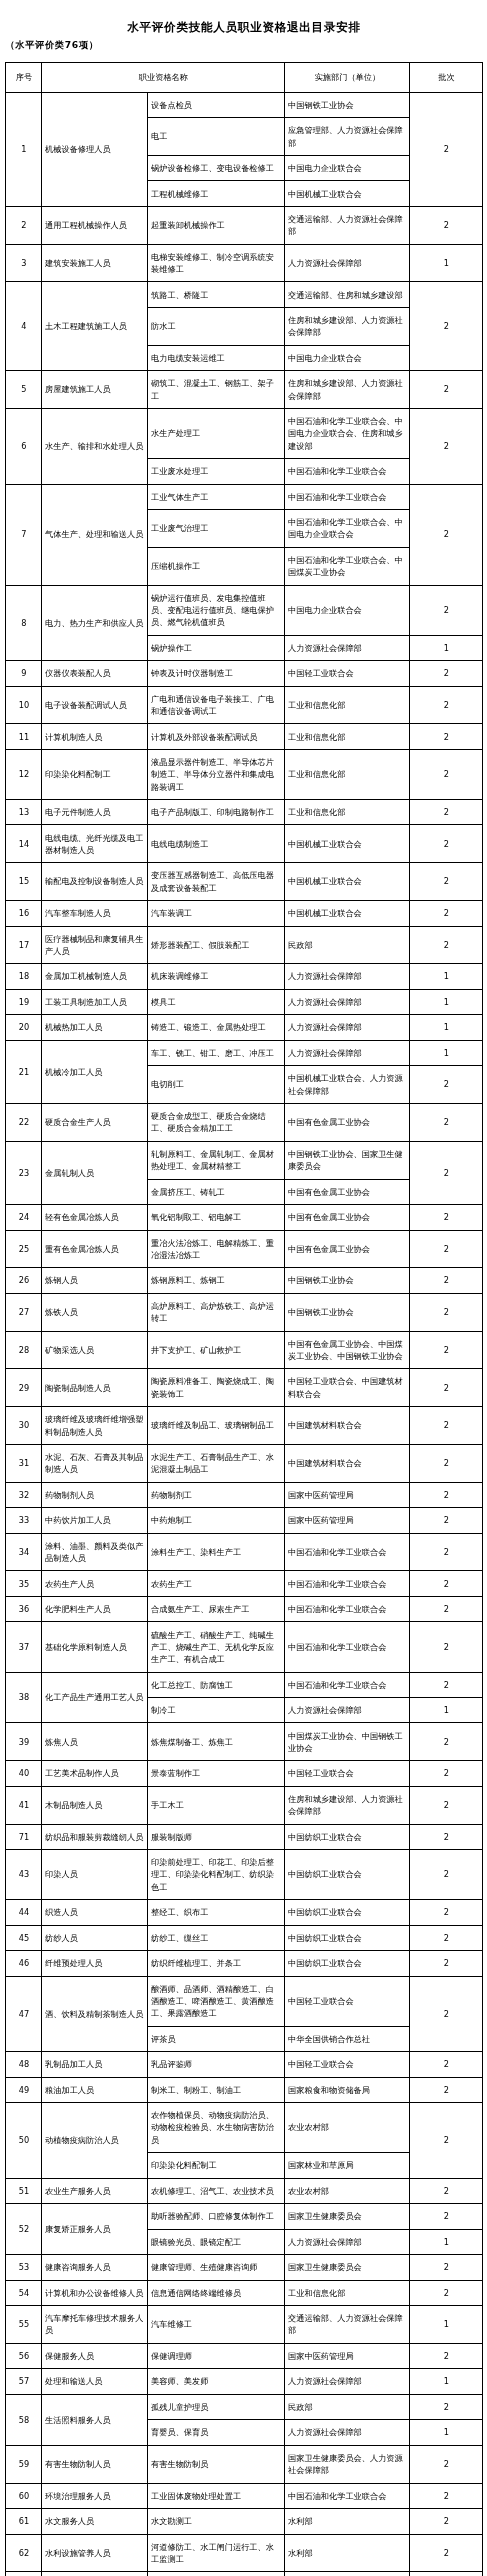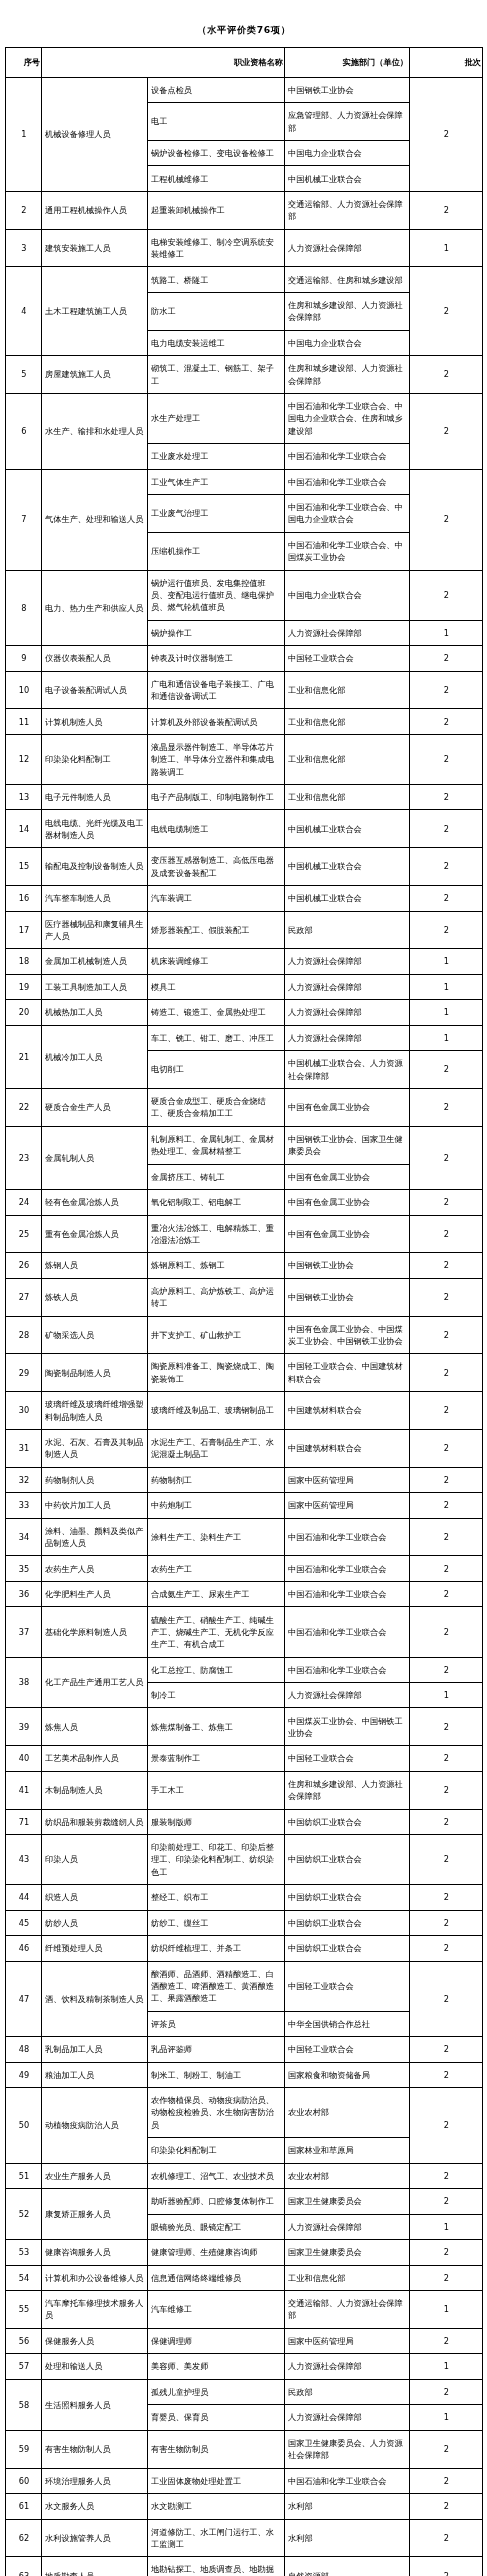--- a/index.html
+++ b/index.html
@@ -1,33 +1,34 @@
 <!DOCTYPE html>
 <html style="font-size:11px"><head>
 <meta charset="utf-8">
 <style>
   html,body { margin:0; padding:0; background:#ffffff; }
   body { width:488px; font-family:"DejaVu Sans", sans-serif; color:#000; }
   .doc { padding:20.4px 5.4px 27px 5.4px; }
   .title { text-align:center; font-size:11.6px; font-weight:bold; letter-spacing:0.7px; }
-  .subtitle { text-align:center; font-size:9.2px; font-weight:bold; margin-top:4.1px; letter-spacing:0.7px; }
+  .subtitle { text-align:left; font-size:9.2px; font-weight:bold; margin-top:4.1px; letter-spacing:0.7px; }
   table { border-collapse:collapse; table-layout:fixed; width:477px; margin:9.5px auto 0 auto; border:1.4px solid #000; }
   th, td { border:0.7px solid #000; font-size:8.2px; line-height:1.5; padding:6.1px 2.7px; vertical-align:middle; word-break:break-all; }
-  thead th { font-weight:bold; text-align:right; padding:8.2px 1.4px; border-bottom:1.4px solid #000; }
+  thead th { font-weight:normal; text-align:center; padding:8.2px 1.4px; border-bottom:1.4px solid #000; }
   td.c-index { text-align:center; }
   td.c-category { text-align:left; }
   td.c-qual { text-align:left; }
   td.c-dept { text-align:left; }
   td.c-batch { text-align:center; }
   tr.row-start td { border-top:1.4px solid #000; }
 </style>
 </head>
 <body>
 
 <div class="doc">
+  <div class="title">水平评价类技能人员职业资格退出目录安排</div>
   <div class="subtitle">（水平评价类76项）</div>
 
   <table>
     <colgroup>
       <col style="width:36px">
       <col style="width:106px">
       <col style="width:137px">
       <col style="width:125px">
       <col style="width:73px">
     </colgroup>

